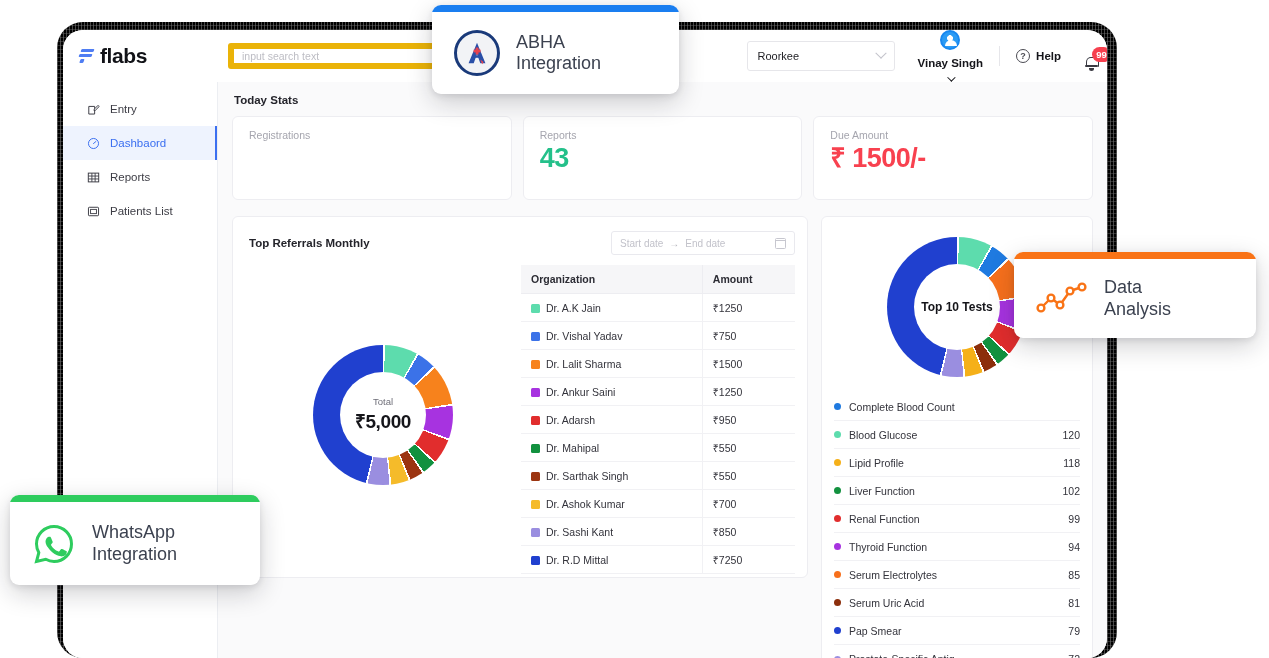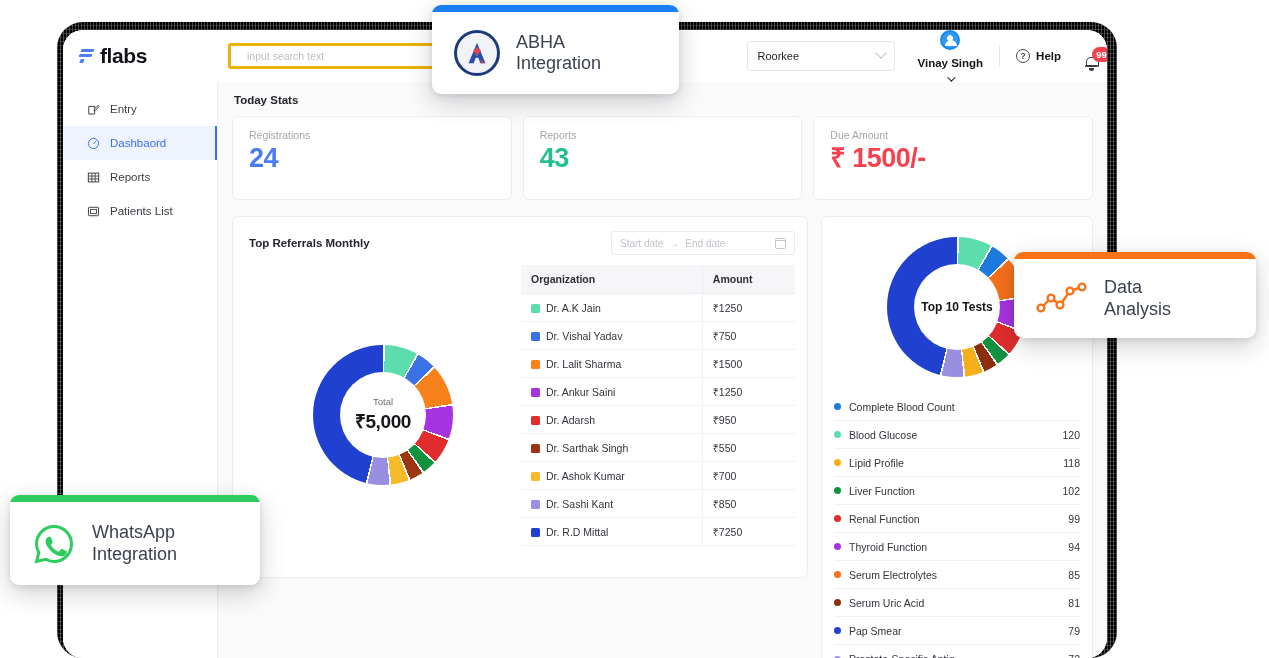--- a/index.html
+++ b/index.html
@@ -42,22 +42,22 @@
   .logo{ display:flex; align-items:center; gap:5px; }
   .logo-mark{ width:17px; height:17px; position:relative; }
   .logo-mark i{ position:absolute; background:#4f7df3; border-radius:1px; display:block; }
   .logo-mark i:nth-child(1){ left:3px; top:1px; width:13px; height:3px; transform:skewX(-20deg); }
   .logo-mark i:nth-child(2){ left:1px; top:6px; width:13px; height:3px; transform:skewX(-20deg); }
   .logo-mark i:nth-child(3){ left:2px; top:11.5px; width:4px; height:3.5px; transform:skewX(-20deg); }
   .logo-text{ font-size:21px; font-weight:700; color:#111217; letter-spacing:-.4px; }
 
   .hdr-search{ margin-left:10px; }
   .search-input{
-    width:232px; height:26px; border:3px solid #eab308; border-radius:3px;
-    font-size:10.5px; color:#555; padding:0 16px; background:#fff;
+    width:232px; height:26px; border:6px solid #eab308; border-radius:3px;
+    font-size:10.5px; color:#555; padding:0 8px; background:#fff;
     font-family:"Liberation Sans", sans-serif;
   }
   .search-input::placeholder{ color:#bdbdc4; }
   .hdr-spacer{ flex:1 1 auto; }
 
   .city-select{
     width:148px; height:30px; border:1px solid #e6e6ea; border-radius:3px;
     background:#fff; display:flex; align-items:center; justify-content:space-between;
     padding:0 9px; font-size:11px; color:#1d1d22; cursor:pointer;
   }
@@ -257,21 +257,20 @@
         </div>
       </div>
 
       <div class="content">
 
         <div class="section-title">Today Stats</div>
 
         <div class="stats">
           <div class="stat-card">
             <div class="stat-label">Registrations</div>
-            <div class="stat-value" style="color:#4a7bf7">24</div>
           </div>
           <div class="stat-card">
             <div class="stat-label">Reports</div>
             <div class="stat-value" style="color:#24c08a">43</div>
           </div>
           <div class="stat-card">
             <div class="stat-label">Due Amount</div>
             <div class="stat-value" style="color:#f8414f">₹ 1500/-</div>
           </div>
         </div>
@@ -320,20 +319,24 @@
                         <td><span class="swatch" style="background: rgb(247, 130, 28);"></span><span>Dr. Lalit Sharma</span></td>
                         <td style="border-left: 1px solid rgb(241, 241, 244);">₹1500</td>
                       </tr>
                       <tr>
                         <td><span class="swatch" style="background: rgb(167, 51, 224);"></span><span>Dr. Ankur Saini</span></td>
                         <td style="border-left: 1px solid rgb(241, 241, 244);">₹1250</td>
                       </tr>
                       <tr>
                         <td><span class="swatch" style="background: rgb(225, 45, 45);"></span><span>Dr. Adarsh</span></td>
                         <td style="border-left: 1px solid rgb(241, 241, 244);">₹950</td>
+                      </tr>
+                      <tr>
+                        <td><span class="swatch" style="background: rgb(18, 145, 63);"></span><span>Dr. Mahipal</span></td>
+                        <td style="border-left: 1px solid rgb(241, 241, 244);">₹550</td>
                       </tr>
                       <tr>
                         <td><span class="swatch" style="background: rgb(156, 53, 17);"></span><span>Dr. Sarthak Singh</span></td>
                         <td style="border-left: 1px solid rgb(241, 241, 244);">₹550</td>
                       </tr>
                       <tr>
                         <td><span class="swatch" style="background: rgb(245, 187, 42);"></span><span>Dr. Ashok Kumar</span></td>
                         <td style="border-left: 1px solid rgb(241, 241, 244);">₹700</td>
                       </tr>
                       <tr>

